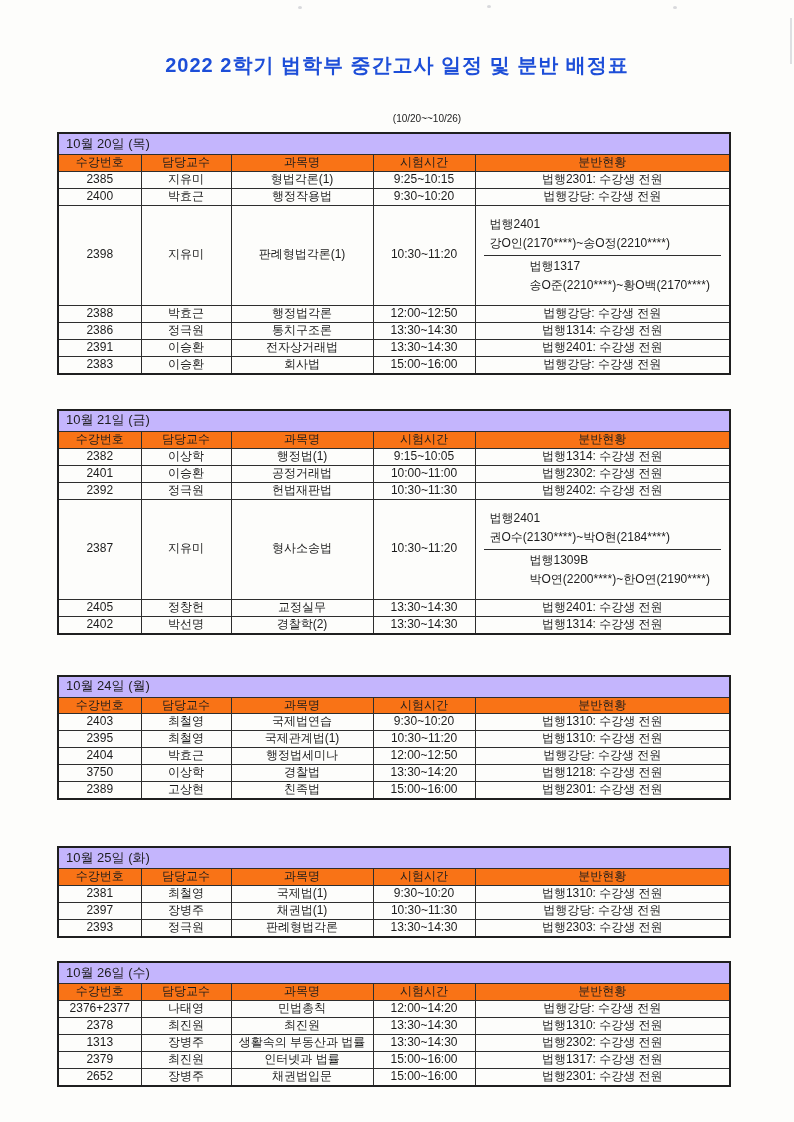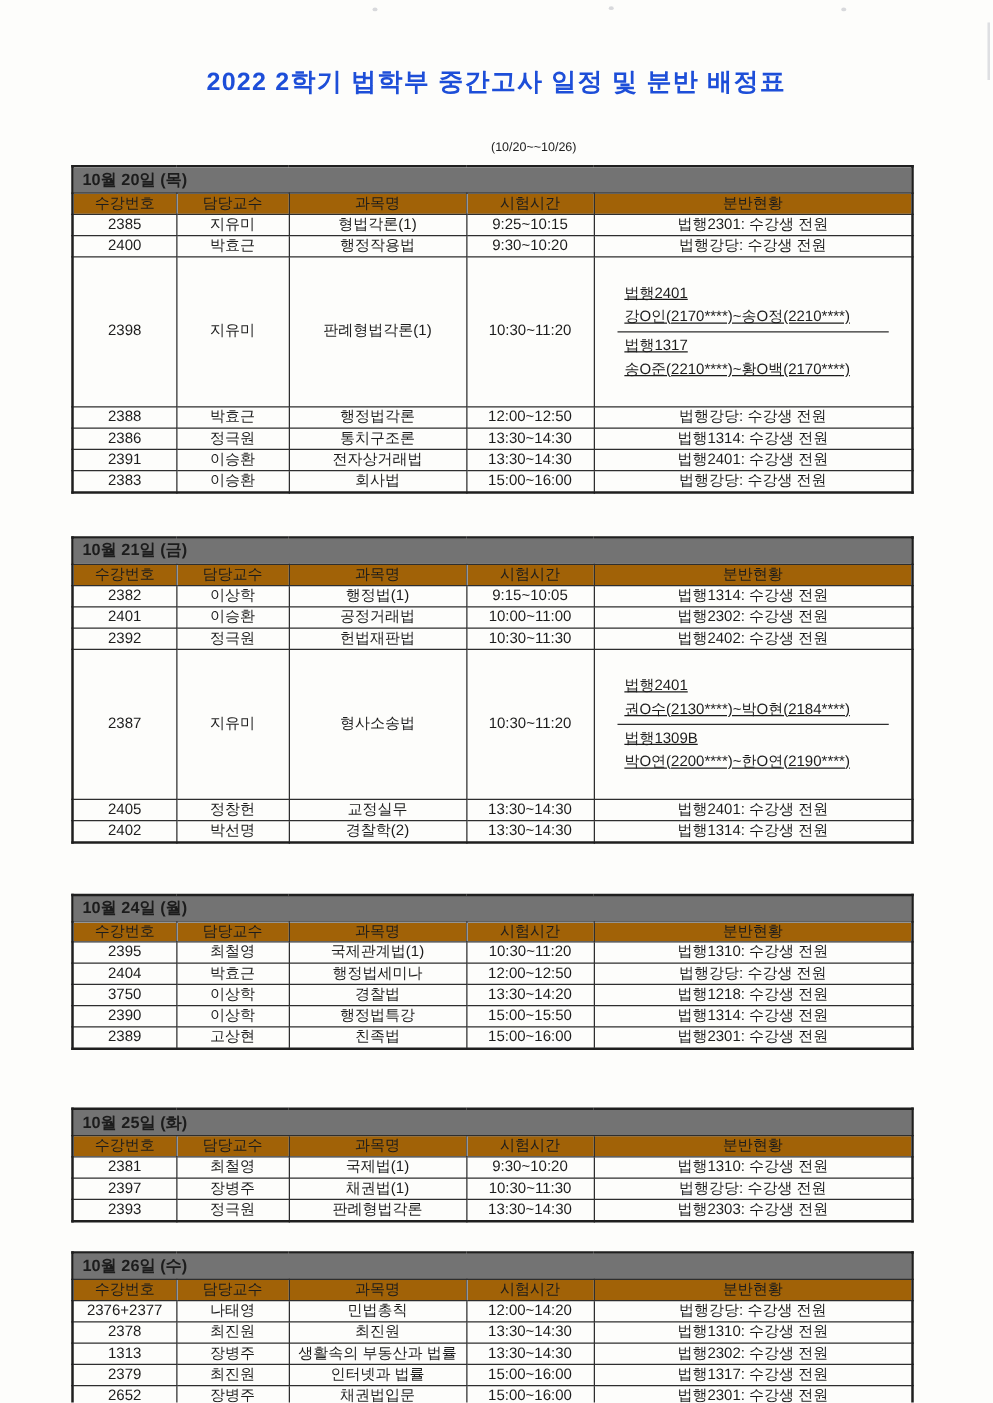--- a/index.html
+++ b/index.html
@@ -36,42 +36,41 @@
     border:1px solid #2e2e2e;
     font-size:12px;
     line-height:1.15;
     padding:1px 2px;
     text-align:center;
     height:14px;
     overflow:hidden;
     white-space:nowrap;
   }
   .date-row td{
-    background:#737373;
+    background:#c4b5fd;
     text-align:left;
-    font-weight:bold;
+    font-weight:normal;
     font-size:13px;
     padding:2px 7px;
     height:16px;
   }
   .head-row td{
-    background:#a16207;
+    background:#f97316;
     height:13px;
   }
   td.split-cell{
-    padding:18px;
+    padding:8px;
     text-align:left;
     white-space:normal;
-    text-decoration:underline;
   }
   .split-cell .sub{
     border-bottom:1px solid #2e2e2e;
     padding:1px 6px 2px 6px;
   }
-  .split-cell .sub:last-child{border-bottom:none;}
+  .split-cell .sub:last-child{border-bottom:none;margin-left:40px;}
   .split-cell .room, .split-cell .range{
     height:19px;
     line-height:19px;
     font-size:12px;
     text-align:left;
   }
   
   .speck{
     position:absolute;
     background:#b9bcc2;
@@ -269,47 +268,47 @@
         <tr class="date-row">
           <td colspan="5">10월 24일 (월)</td>
         </tr>
         <tr class="head-row">
             <td>수강번호</td>
             <td>담당교수</td>
             <td>과목명</td>
             <td>시험시간</td>
             <td>분반현황</td>
           </tr>
+      <tr>
+            <td>2403</td>
+            <td>최철영</td>
+            <td>국제법연습</td>
+            <td>9:30~10:20</td>
+            <td>법행1310: 수강생 전원</td>
+          </tr>
           <tr>
             <td>2395</td>
             <td>최철영</td>
             <td>국제관계법(1)</td>
             <td>10:30~11:20</td>
             <td>법행1310: 수강생 전원</td>
           </tr>
           <tr>
             <td>2404</td>
             <td>박효근</td>
             <td>행정법세미나</td>
             <td>12:00~12:50</td>
             <td>법행강당: 수강생 전원</td>
           </tr>
           <tr>
             <td>3750</td>
             <td>이상학</td>
             <td>경찰법</td>
             <td>13:30~14:20</td>
             <td>법행1218: 수강생 전원</td>
-          </tr>
-          <tr>
-            <td>2390</td>
-            <td>이상학</td>
-            <td>행정법특강</td>
-            <td>15:00~15:50</td>
-            <td>법행1314: 수강생 전원</td>
           </tr>
           <tr>
             <td>2389</td>
             <td>고상현</td>
             <td>친족법</td>
             <td>15:00~16:00</td>
             <td>법행2301: 수강생 전원</td>
           </tr>
         </tbody>
     </table>

